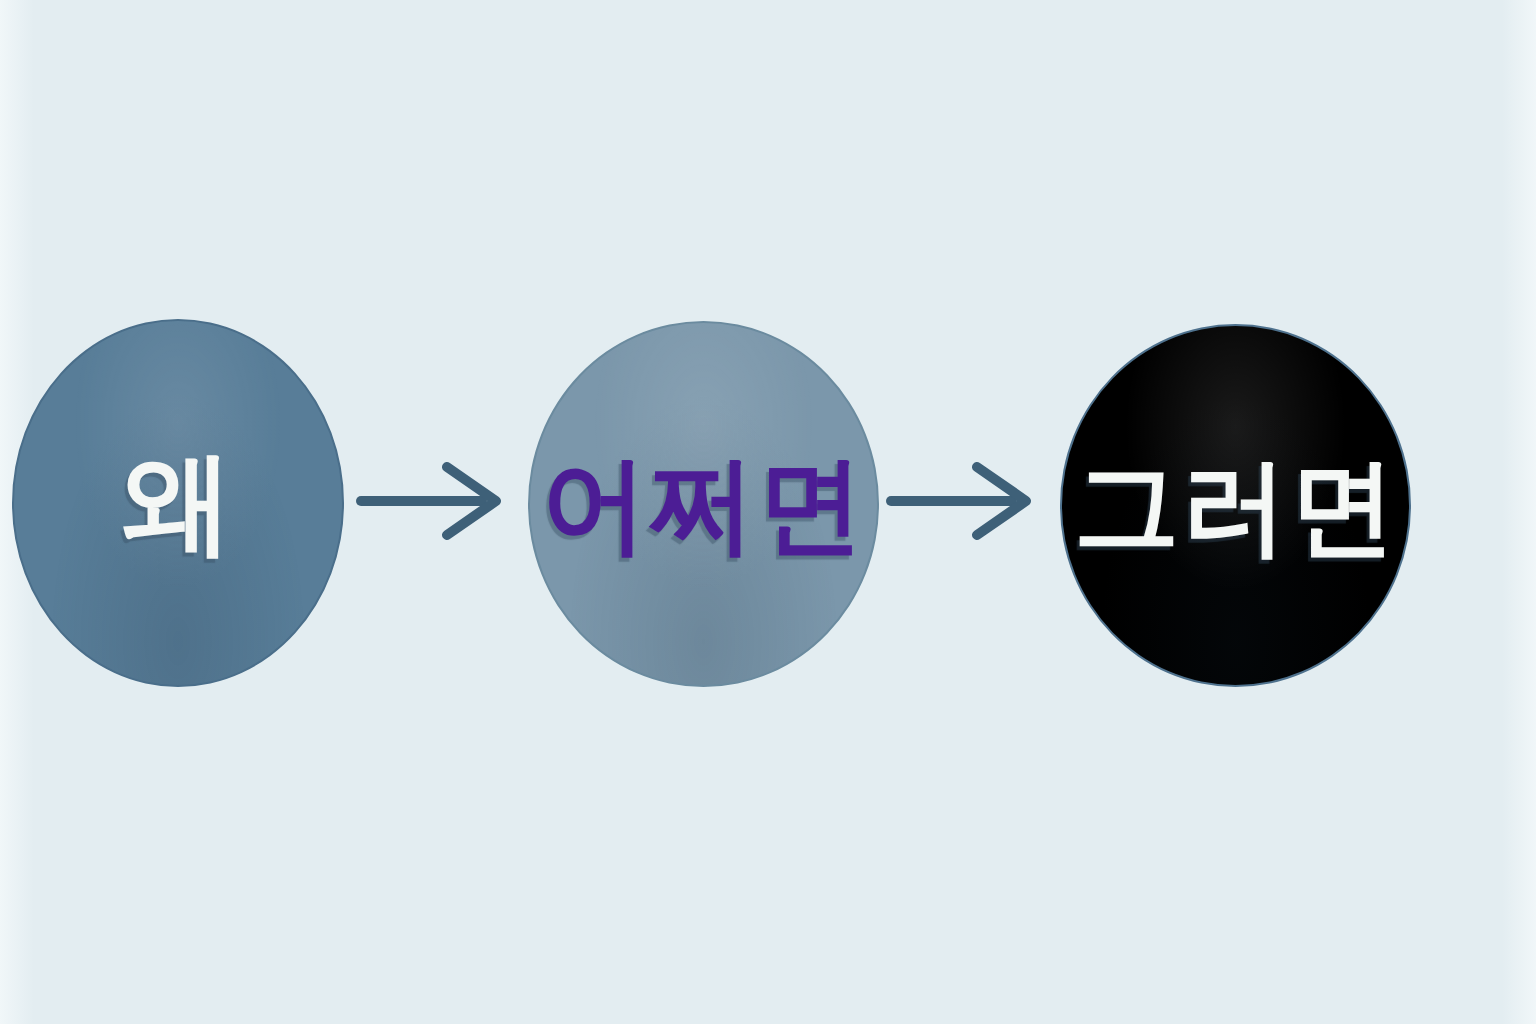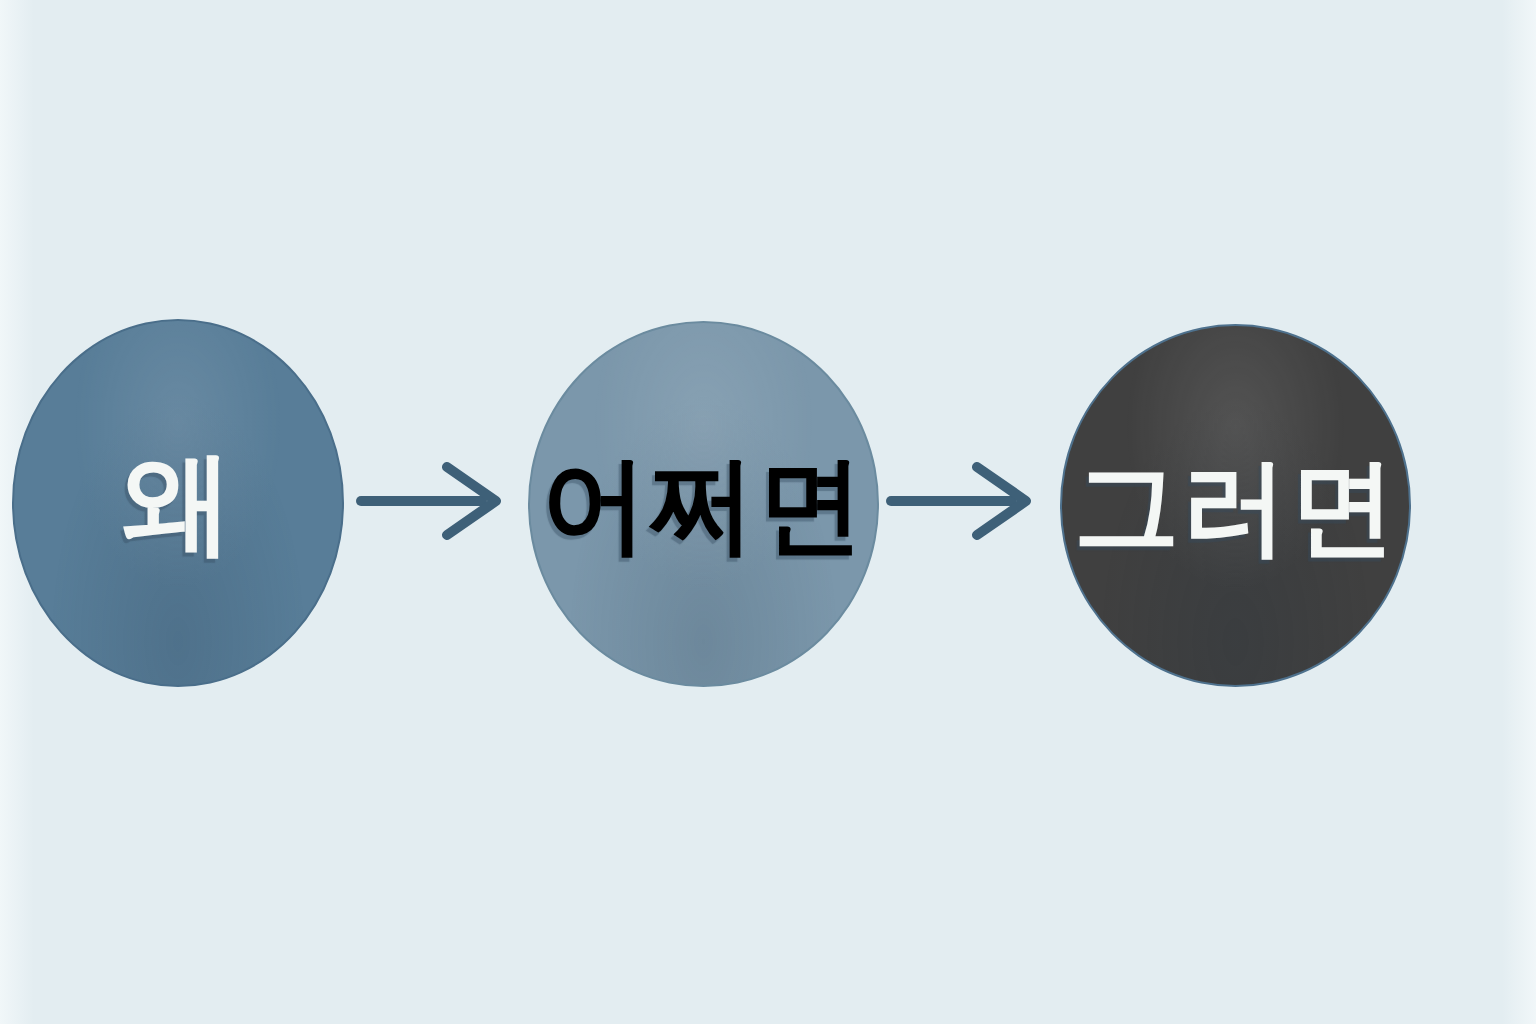--- a/index.html
+++ b/index.html
@@ -85,26 +85,26 @@
     <span class="node-label" style="color: rgb(244, 247, 245);">왜</span>
   </div>
 
   <svg class="arrow arrow-1" viewBox="0 0 150 90" fill="none" stroke-linecap="round" stroke-linejoin="round" stroke-width="10" stroke="#3e6078">
     <line x1="6" y1="45" x2="127" y2="45"></line>
     <polyline points="92,11 141,45 92,79"></polyline>
   </svg>
 
   <div class="node node-2" style="background: rgb(123, 151, 171); border-color: rgb(107, 139, 159);">
     <span class="shade"></span>
-    <span class="node-label" style="color: #000000;">어쩌면</span>
+    <span class="node-label" style="color: #4c1d95;">어쩌면</span>
   </div>
 
   <svg class="arrow arrow-2" viewBox="0 0 150 90" fill="none" stroke-linecap="round" stroke-linejoin="round" stroke-width="10" stroke="#3e6078">
     <line x1="6" y1="45" x2="127" y2="45"></line>
     <polyline points="92,11 141,45 92,79"></polyline>
   </svg>
 
-  <div class="node node-3" style="background: #404040; border-color: rgb(78, 113, 141);">
+  <div class="node node-3" style="background: #000000; border-color: rgb(78, 113, 141);">
     <span class="shade"></span>
     <span class="node-label" style="color: rgb(244, 247, 245);">그러면</span>
   </div>
 
 </div>
 
 </body></html>

